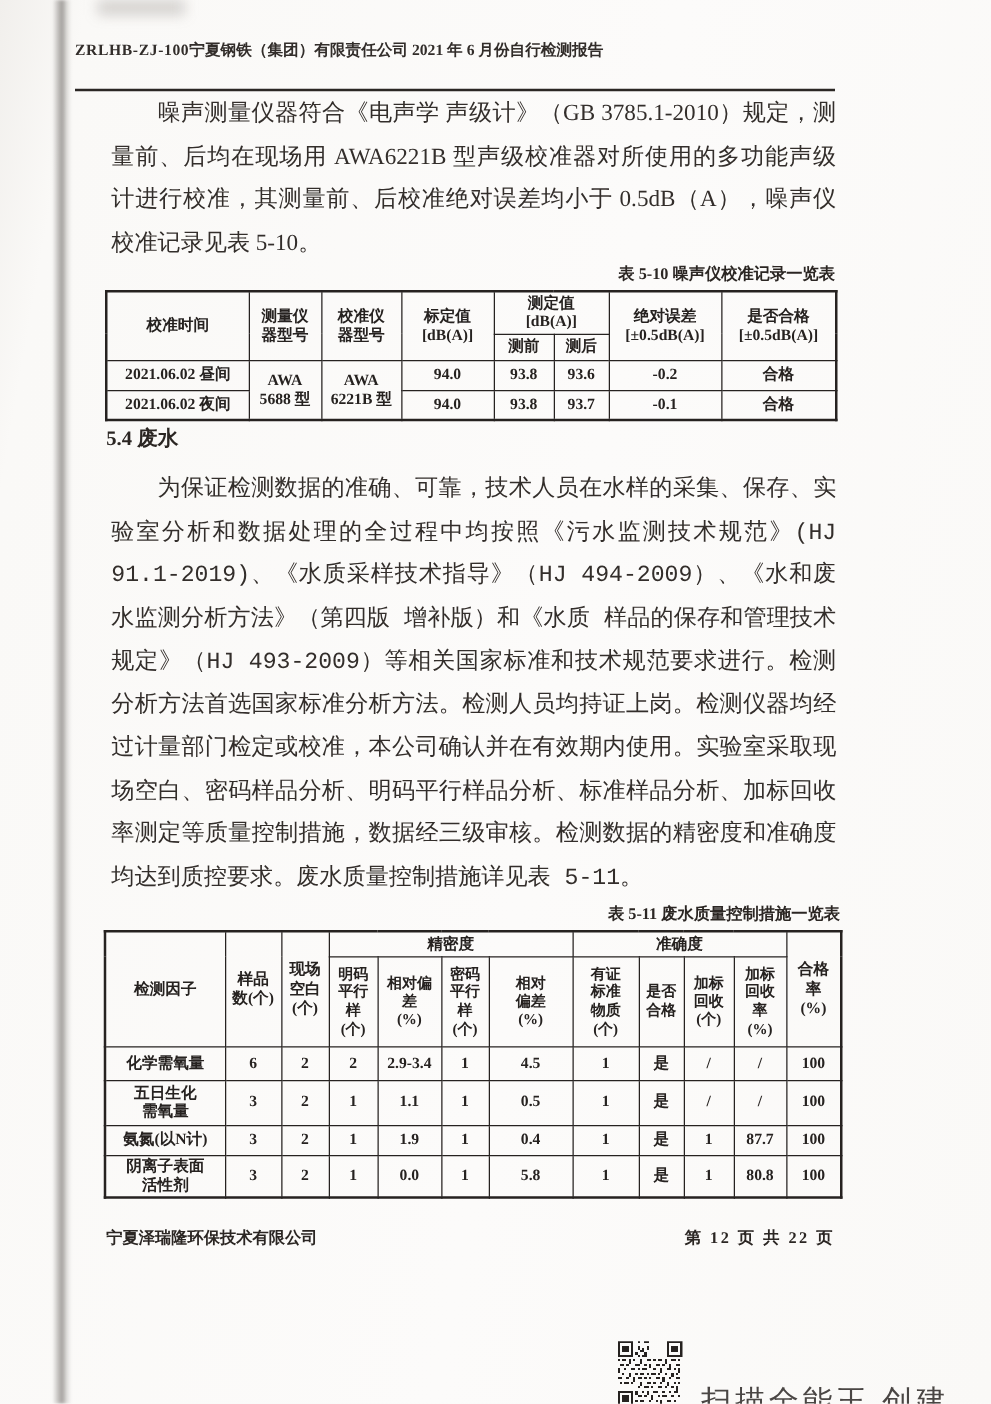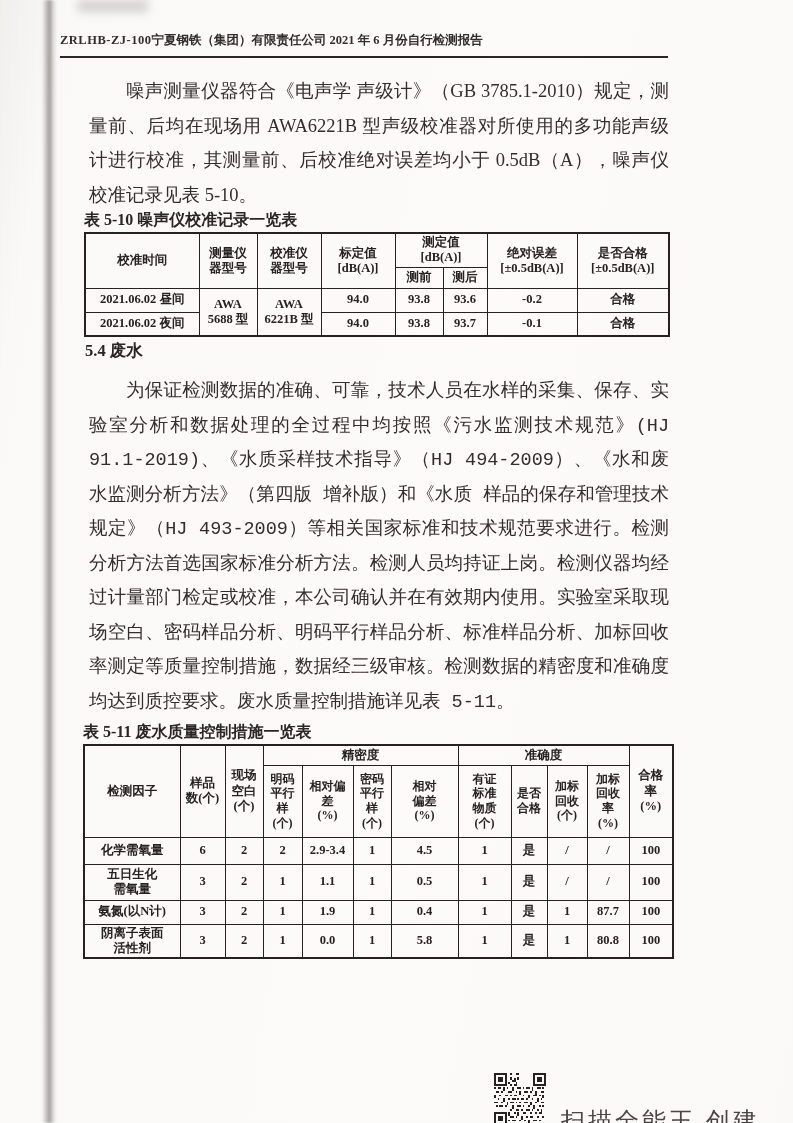--- a/index.html
+++ b/index.html
@@ -19,37 +19,37 @@
     filter:blur(1.2px);
   }
   .corner-shade{
     position:absolute;left:78px;top:0;width:70px;height:12px;
     background:rgba(110,105,100,0.28);filter:blur(5px);
   }
   
   .header{
     position:absolute;left:60px;top:32px;width:608px;
     display:flex;align-items:baseline;
-    border-bottom:2.5px solid #2b2724;padding-bottom:7px;
+    border-bottom:2.5px solid #2b2724;padding-bottom:22px;
   }
   .doc-code{font-weight:bold;font-size:12.5px;letter-spacing:.5px;white-space:nowrap;}
   .doc-title{flex:1;text-align:left;font-weight:bold;font-size:12.5px;white-space:nowrap;}
   
   .body-text{
     position:absolute;left:85px;width:580px;margin:4px;
     font-size:18.5px;text-align:justify;color:#332e2b;
   }
   .p1{top:70px;line-height:34.5px;text-indent:2em;}
   .p2{top:371px;line-height:34.5px;text-indent:2em;font-family:Liberation Mono, monospace;}
   .sec-heading{
     position:absolute;left:85px;top:340px;
     font-size:16.5px;font-weight:bold;color:#2b2623;
   }
   .tbl-title{
-    position:absolute;text-align:left;font-weight:bold;font-size:16px;color:#2b2623;
+    position:absolute;text-align:right;font-weight:bold;font-size:13px;color:#2b2623;
   }
   .tt1{left:84px;width:584px;top:210px;}
   .tt2{left:83px;width:589px;top:722px;}
   
   table.doc-table{
     position:absolute;border-collapse:collapse;table-layout:fixed;
     border:2.5px solid #262220;font-size:12.5px;color:#262220;
   }
   .doc-table th,.doc-table td{
     border:1.5px solid #262220;text-align:center;vertical-align:middle;
@@ -278,20 +278,24 @@
         <td>5.8</td>
         <td>1</td>
         <td>是</td>
         <td>1</td>
         <td>80.8</td>
         <td>100</td>
       </tr>
     </tbody>
   </table>
 
+  <div class="footer">
+    <span>宁夏泽瑞隆环保技术有限公司</span>
+    <span class="page-info">第 12 页 共 22 页</span>
+  </div>
 
   <div class="scan-mark">
     <svg class="qr" viewBox="0 0 29 29" shape-rendering="crispEdges" aria-hidden="true">
       <g fill="#262220">
         <rect x="0.5" y="0.5" width="6" height="6" fill="none" stroke="#262220" stroke-width="1"></rect>
         <rect x="2" y="2" width="3" height="3"></rect>
         <rect x="22.5" y="0.5" width="6" height="6" fill="none" stroke="#262220" stroke-width="1"></rect>
         <rect x="24" y="2" width="3" height="3"></rect>
         <rect x="0.5" y="22.5" width="6" height="6" fill="none" stroke="#262220" stroke-width="1"></rect>
         <rect x="2" y="24" width="3" height="3"></rect>

